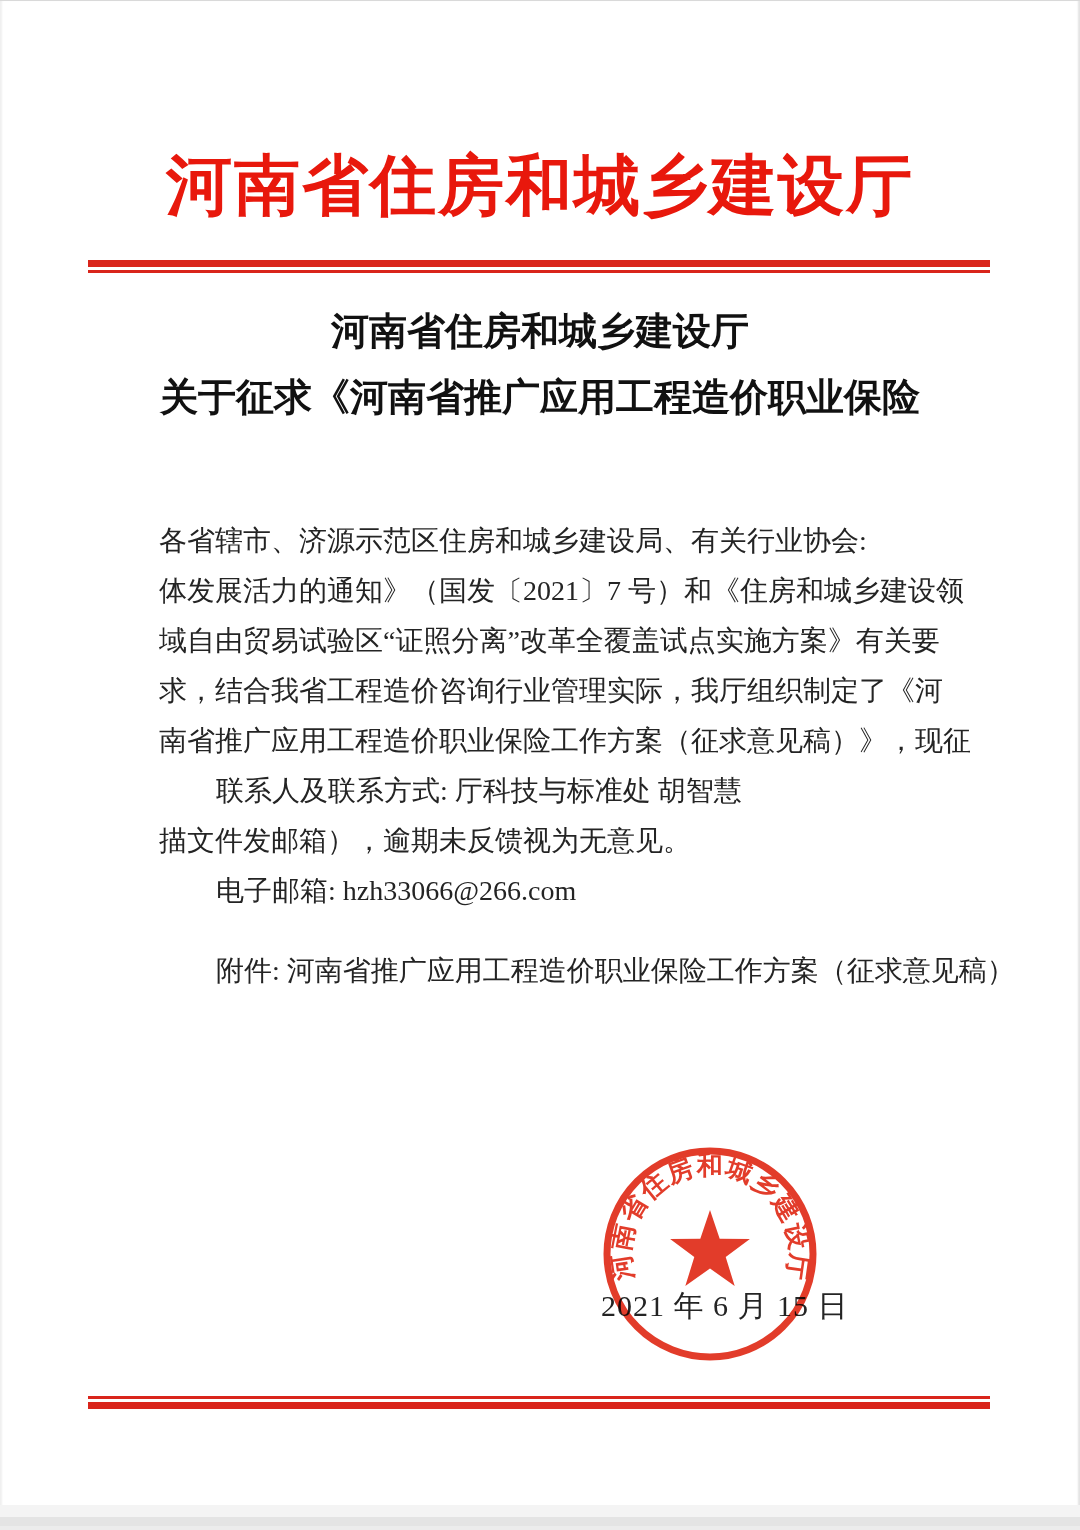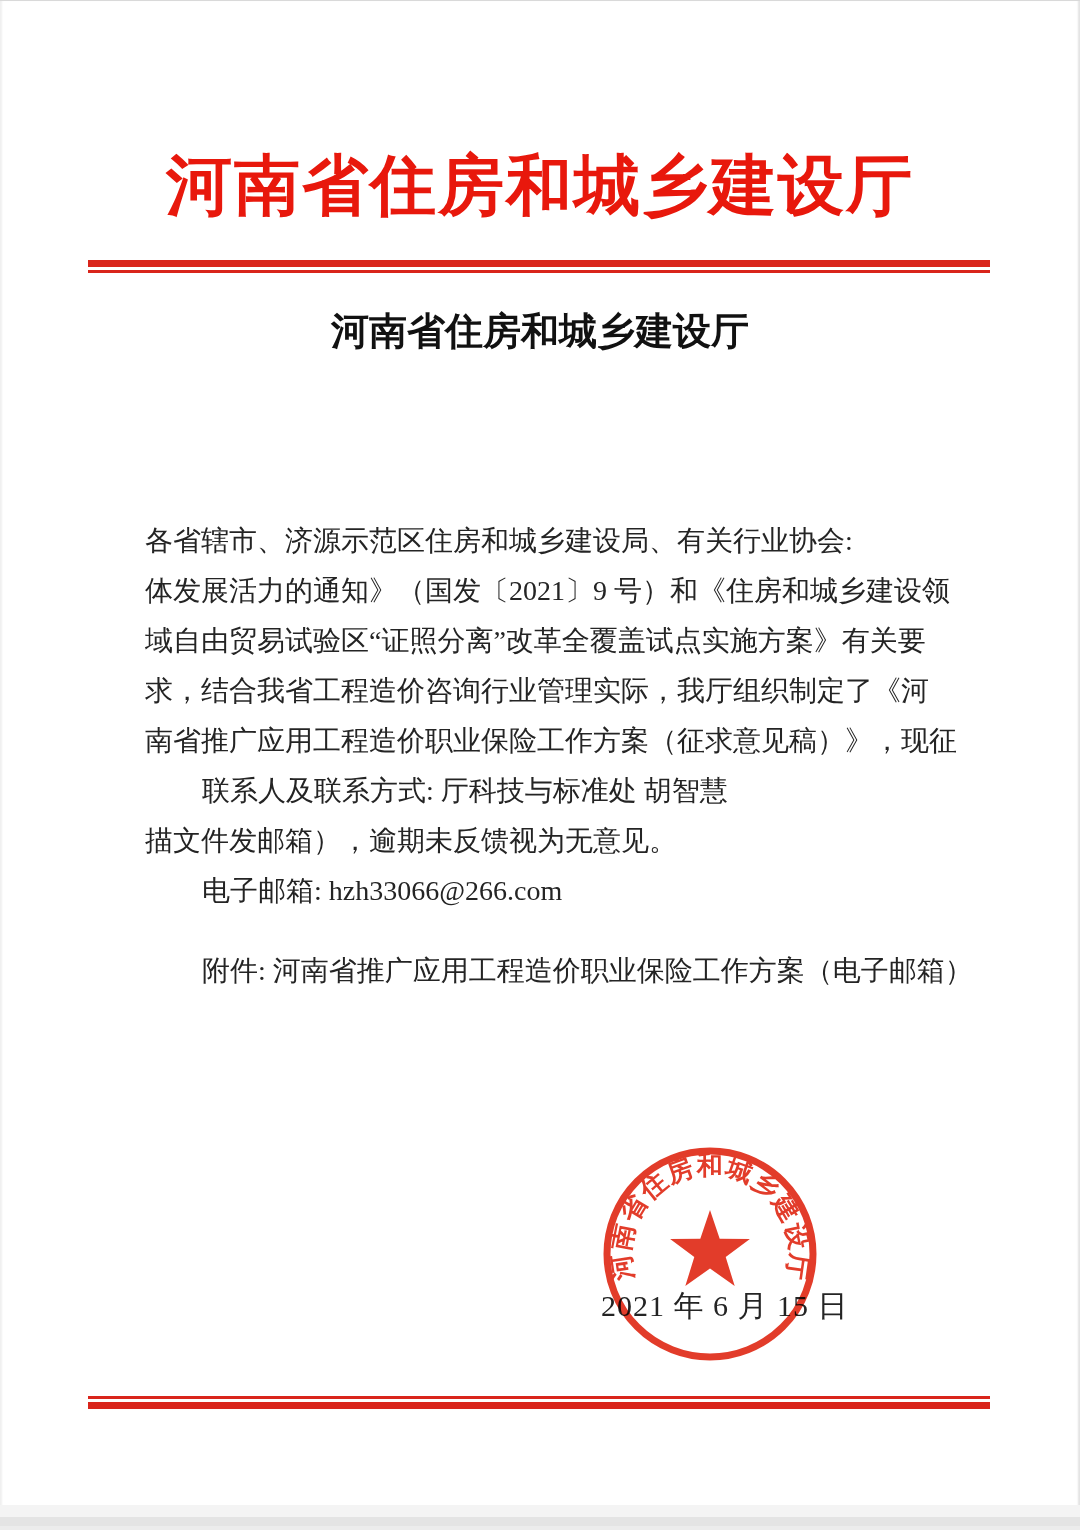--- a/index.html
+++ b/index.html
@@ -66,21 +66,21 @@
     font-size: 38px;
     font-weight: bold;
     line-height: 66px;
     white-space: nowrap;
   }
 
   
   .body-block {
     position: absolute;
     top: 516px;
-    left: 145px;
+    left: 159px;
     width: 800px;
     color: #242424;
     font-size: 28px;
     line-height: 50px;
     white-space: nowrap;
   }
   .line { height: 50px; }
   .indent { padding-left: 57px; }
   .attachment { margin-top: 30px; }
 
@@ -127,32 +127,33 @@
 <body>
 
 <div class="page">
 
   <div class="letterhead">河南省住房和城乡建设厅</div>
 
   <div class="rule rule-top"></div>
 
   <div class="doc-title">
     <div>河南省住房和城乡建设厅</div>
+    <div>关于征求《河南省推广应用工程造价职业保险</div>
   </div>
 
   <div class="body-block">
     <div class="line">各省辖市、济源示范区住房和城乡建设局、有关行业协会:</div>
-    <div class="line">体发展活力的通知》（国发〔2021〕9 号）和《住房和城乡建设领</div>
+    <div class="line">体发展活力的通知》（国发〔2021〕7 号）和《住房和城乡建设领</div>
     <div class="line">域自由贸易试验区“证照分离”改革全覆盖试点实施方案》有关要</div>
     <div class="line">求，结合我省工程造价咨询行业管理实际，我厅组织制定了《河</div>
     <div class="line">南省推广应用工程造价职业保险工作方案（征求意见稿）》，现征</div>
     <div class="line indent">联系人及联系方式: 厅科技与标准处 胡智慧</div>
     <div class="line">描文件发邮箱），逾期未反馈视为无意见。</div>
     <div class="line indent">电子邮箱: hzh33066@266.com</div>
-    <div class="line indent attachment">附件: 河南省推广应用工程造价职业保险工作方案（电子邮箱）</div>
+    <div class="line indent attachment">附件: 河南省推广应用工程造价职业保险工作方案（征求意见稿）</div>
   </div>
 
   <div class="date-line">2021 年 6 月 15 日</div>
 
   <div class="seal">
     <svg viewBox="0 0 220 220" xmlns="http://www.w3.org/2000/svg">
       <circle cx="110" cy="110" r="103" fill="none" stroke="#e02b17" stroke-width="7"></circle>
       <polygon fill="#e02b17" points="110,66 100.3,94.7 70.1,95.0 94.3,113.1 85.3,142.0 110,124.5 134.7,142.0 125.7,113.1 149.9,95.0 119.7,94.7"></polygon>
       <defs>
         <path id="sealTextArc" d="M 34.8 137.4 A 80 80 0 1 1 185.2 137.4" fill="none"></path>

